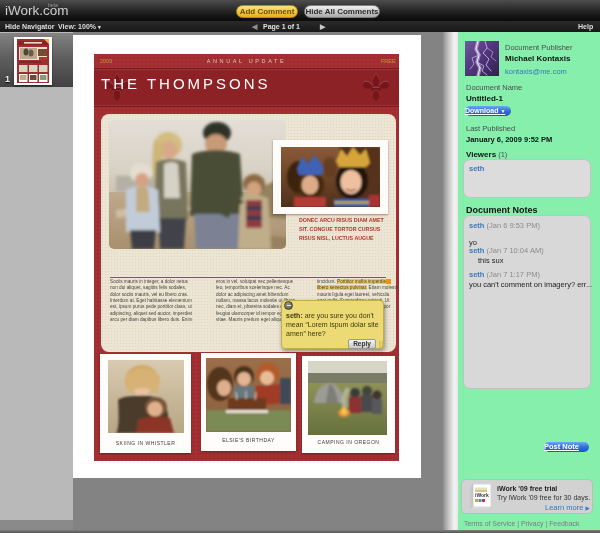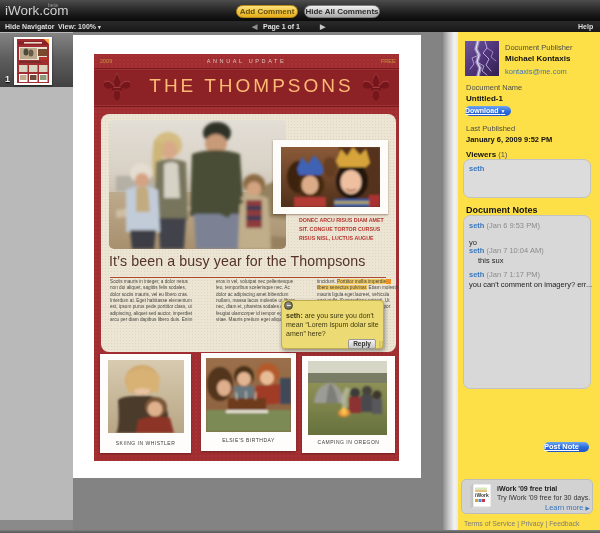--- a/index.html
+++ b/index.html
@@ -20,21 +20,21 @@
 #thumb{left:14px;top:4px;width:38px;height:48px;background:#fdfdfd;box-shadow:0 1px 2px rgba(0,0,0,0.5);}
 #pgnum{left:5px;top:41px;color:#f0f0f0;font-size:9px;font-weight:bold;text-shadow:0 1px 1px #000;}
 
 #main{left:73px;top:32px;width:372px;height:501px;background:#838383;}
 #scrollstrip{left:443px;top:32px;width:15px;height:501px;background:linear-gradient(90deg,#8d8d8d 0%,#c9c9c9 40%,#f2f2f2 75%,#e8e8e8 100%);}
 
 #page{left:73px;top:35px;width:348px;height:443px;background:#ffffff;}
 #nl{left:21px;top:19px;width:305px;height:407px;background:#a22d30;
  background-image:radial-gradient(rgba(255,255,255,0.035) 1px, transparent 1px);background-size:4px 4px;}
 #titleband{left:0;top:14px;width:305px;height:37px;background:#8d2226;border-top:1px solid #7a191d;border-bottom:1px solid #7a191d;box-shadow:inset 0 1px 0 #9b3236, inset 0 -1px 0 #9b3236;}
-#nltitle{left:3px;top:6px;text-indent:4px;width:305px;text-align:center;font-family:"Liberation Sans",sans-serif;font-size:19px;letter-spacing:3px;color:#fdba74;font-weight:normal;white-space:nowrap;}
+#nltitle{left:3px;top:6px;text-indent:4px;width:305px;text-align:left;font-family:"Liberation Sans",sans-serif;font-size:15px;letter-spacing:3px;color:#ffffff;font-weight:normal;white-space:nowrap;}
 #annual{left:0;top:4px;width:305px;text-align:center;font-size:5.5px;letter-spacing:2.6px;color:#dcc6bc;}
 #yr2009{left:6px;top:4px;font-size:5.5px;color:#c9963f;}
 #freetxt{left:287px;top:4px;font-size:5.5px;color:#c9963f;}
 #creampanel{left:7px;top:60px;width:295px;height:238px;background:#ece5d4;border-radius:8px;
  background-image:radial-gradient(rgba(160,140,100,0.18) 0.6px, transparent 0.6px);background-size:3px 3px;}
 #fam{left:8px;top:6px;width:177px;height:129px;border-radius:5px;overflow:hidden;}
 #smallframe{left:172px;top:26px;width:115px;height:74px;background:#fdfcf8;box-shadow:0 1px 2px rgba(80,30,20,0.45);}
 #smallphoto{left:8px;top:7px;width:99px;height:60px;overflow:hidden;}
 #redcap{left:198px;top:102px;font-size:5.3px;line-height:9px;font-weight:bold;color:#b5342c;white-space:nowrap;}
 #headline{left:8px;top:139px;font-family:"Liberation Sans",sans-serif;font-size:14.2px;font-weight:normal;color:#553427;white-space:nowrap;letter-spacing:0.1px;}
@@ -46,21 +46,21 @@
 .pol{position:absolute;background:#fefdfb;box-shadow:0 1px 2px rgba(60,20,15,0.5);}
 .polcap{position:absolute;width:100%;text-align:center;font-size:5px;letter-spacing:0.5px;color:#3a3a3a;}
 
 #note{left:208px;top:265px;width:101px;height:47px;background:#ecda74;border:1px solid #c2ad4e;border-radius:4px;box-shadow:1px 2px 4px rgba(0,0,0,0.4);}
 #notecirc{left:211px;top:266px;width:7px;height:7px;border-radius:50%;background:radial-gradient(circle at 35% 30%,#9a9a8a,#555548);border:1px solid #44442f;}
 #notecirc:after{content:"";position:absolute;left:1.5px;top:2.8px;width:4px;height:1.4px;background:#e8e8d8;}
 #notetxt{left:4px;top:11px;width:98px;white-space:nowrap;font-size:7px;line-height:8.9px;color:#3f3a10;}
 #replybtn{left:66px;top:38px;width:26px;height:8px;background:linear-gradient(180deg,#f4f4f4,#c8c8c8);border:1px solid #9a9a9a;border-radius:2px;font-size:6.5px;font-weight:bold;color:#333;text-align:center;line-height:8px;}
 #grip{left:97px;top:39px;font-size:7px;color:#b0a040;letter-spacing:0.5px;}
 
-#side{left:458px;top:32px;width:142px;height:501px;background:#fde047;font-size:7.5px;color:#333;}
+#side{left:458px;top:32px;width:142px;height:501px;background:#86efac;font-size:7.5px;color:#333;}
 #side div{white-space:nowrap;}
 #avatar{left:7px;top:9px;width:34px;height:35px;}
 .slabel{color:#4d4d4d;font-size:7.5px;}
 .sbold{color:#111;font-weight:bold;font-size:8px;}
 .slink{color:#3b77bc;font-size:7.5px;}
 .sbox{background:#dcdcdc;border:1px solid #c2c2c2;border-radius:7px;}
 .bluebtn{background:linear-gradient(180deg,#6ea7f2 0%,#2f6fdd 50%,#1d55c4 100%);color:#fff;font-weight:bold;text-align:left;border-radius:8px;text-decoration:underline;}
 #foot{left:6px;top:488px;color:#7b7b7b;font-size:6.9px;}
 #trialbox{left:3px;top:447px;width:130px;height:33px;background:#d2d2d2;border:1px solid #bcbcbc;border-radius:5px;}
 #bottombar{left:0;top:530px;width:600px;height:3px;background:linear-gradient(180deg,#7e7e7e,#565656);}
@@ -234,21 +234,20 @@
               <path d="M65 42 Q70 45.5 75 42" stroke="#8a4a32" stroke-width="1.3" fill="none"></path>
               <rect x="53" y="52" width="40" height="8" fill="#3b5fa8"></rect>
               <rect x="53" y="54.5" width="40" height="2" fill="#d8ba3c"></rect>
               <rect x="88" y="48" width="11" height="12" fill="#a83030"></rect>
               <ellipse cx="49" cy="20" rx="7" ry="10" fill="#5e3920" opacity="0.7"></ellipse>
             </g>
           </svg>
         </div>
       </div>
       <div class="abs" id="redcap">DONEC ARCU RISUS DIAM AMET<br>SIT. CONGUE TORTOR CURSUS<br>RISUS NISL, LUCTUS AUGUE</div>
-      <div class="abs" id="headline">It’s been a busy year for the Thompsons</div>
       <div class="abs" id="hrule"></div>
       <div class="col" style="left:9px;width:97px;">Sociis mauris in integer, a dolor netus<br>non dui aliquet, sagittis felis sodales,<br>dolor sociis mauris, vel eu libero cras.<br>Interdum at. Eget habitasse elementum<br>est, ipsum purus pede porttitor class, ut<br>adipiscing, aliquet sed auctor, imperdiet<br>arcu per diam dapibus libero duis. Enim</div>
       <div class="col" style="left:115px;width:92px;">eros in vel, volutpat nec pellentesque<br>leo, temporibus scelerisque nec. Ac<br>dolor ac adipiscing amet bibendum<br>nullam, massa lacus molestie ut libero<br>nec, diam et, pharetra sodales eget,<br>feugiat ulamcorper id tempor eget<br>vitae. Mauris pretium eget aliquet, le</div>
       <div class="col" style="left:216px;width:88px;">tincidunt. <span class="hl">Porttitor mollis imperdie</span><span id="cflag"></span><br><span class="hl">libero senectus pulvinar.</span> Etiam molestie<br>mauris ligula eget laoreet, vehicula<br>eget nulla. Suspendisse potenti. Ut<br>sem lorem, cursus sit amet, tempor</div>
     </div>
     <div class="pol" style="left:6px;top:300px;width:91px;height:99px;">
       <svg class="abs" style="left:8px;top:6px;" width="76" height="73" viewBox="0 0 76 73">
         <defs>
           <linearGradient id="gp1" x1="0" y1="0" x2="0" y2="1">
             <stop offset="0" stop-color="#d8cbb0"></stop>

